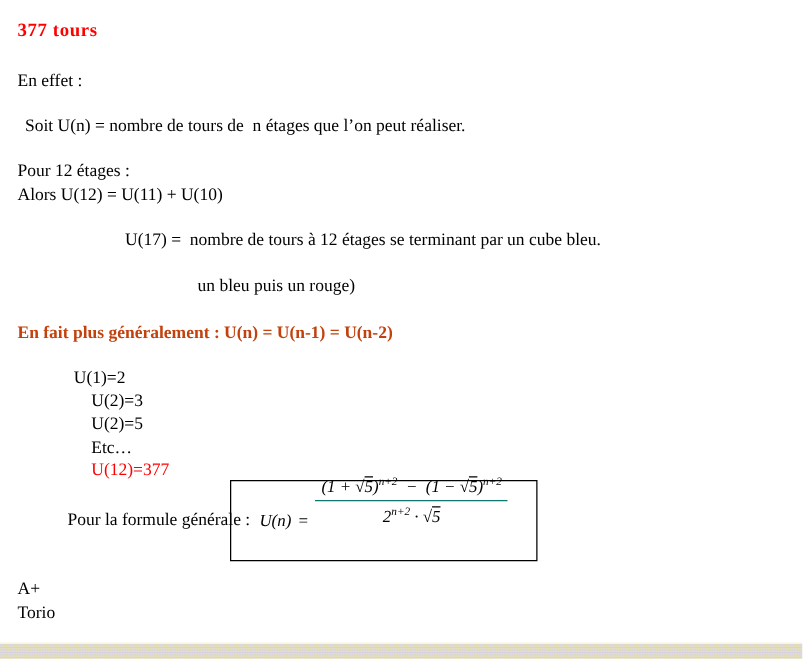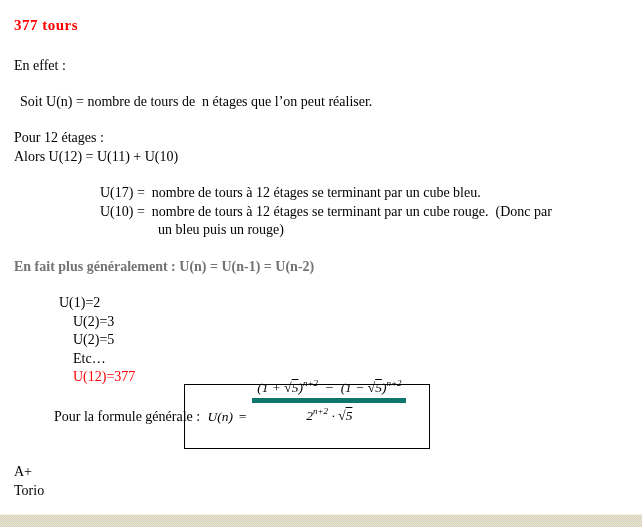--- a/index.html
+++ b/index.html
@@ -13,21 +13,21 @@
     font-size: 14px;
     color: #000000;
   }
   .line {
     position: absolute;
     white-space: pre;
     line-height: 17px;
   }
   .bold { font-weight: bold; }
   .red { color: #ff0000; }
-  .blue { color: #737373; text-align: right; }
+  .blue { color: #c2410c; text-align: right; }
   .title { font-size: 15px; letter-spacing: 0.5px; }
 
   
   .formula-box {
     position: absolute;
     left: 184px;
     top: 384px;
     width: 244px;
     height: 63px;
     border: 1px solid #000000;
@@ -39,21 +39,21 @@
     white-space: pre;
   }
   .f-eq { padding: 0 5px; }
   .frac {
     display: inline-block;
     text-align: center;
     vertical-align: middle;
   }
   .frac .num {
     display: block;
-    border-bottom: 5px solid #0f766e;
+    border-bottom: 1px solid #0f766e;
     padding: 0 5px 3px 5px;
   }
   .frac .den {
     display: block;
     padding-top: 3px;
   }
   sup { font-size: 9px; }
   .sqrt-sign { font-style: normal; }
   .radicand { text-decoration: overline; }
 
@@ -79,21 +79,20 @@
   <div class="line" style="left:14px; top:57px;">En effet :</div>
 
   <div class="line" style="left:20px; top:93px;">Soit U(n) = nombre de tours de  n étages que l’on peut réaliser.</div>
 
   <div class="line" style="left:14px; top:129px;">Pour 12 étages :</div>
 
   <div class="line" style="left:14px; top:148px;">Alors U(12) = U(11) + U(10)</div>
 
   <div class="line" style="left:100px; top:184px;">U(17) =  nombre de tours à 12 étages se terminant par un cube bleu.</div>
 
-  <div class="line" style="left:100px; top:203px;">U(10) =  nombre de tours à 12 étages se terminant par un cube rouge.  (Donc par</div>
 
   <div class="line" style="left:158px; top:221px;">un bleu puis un rouge)</div>
 
   <div class="line bold blue" style="left:14px; top:258px;">En fait plus généralement : U(n) = U(n-1) = U(n-2)</div>
 
   <div class="line" style="left:59px; top:294px;">U(1)=2</div>
 
   <div class="line" style="left:73px; top:313px;">U(2)=3</div>
 
   <div class="line" style="left:73px; top:331px;">U(2)=5</div>

